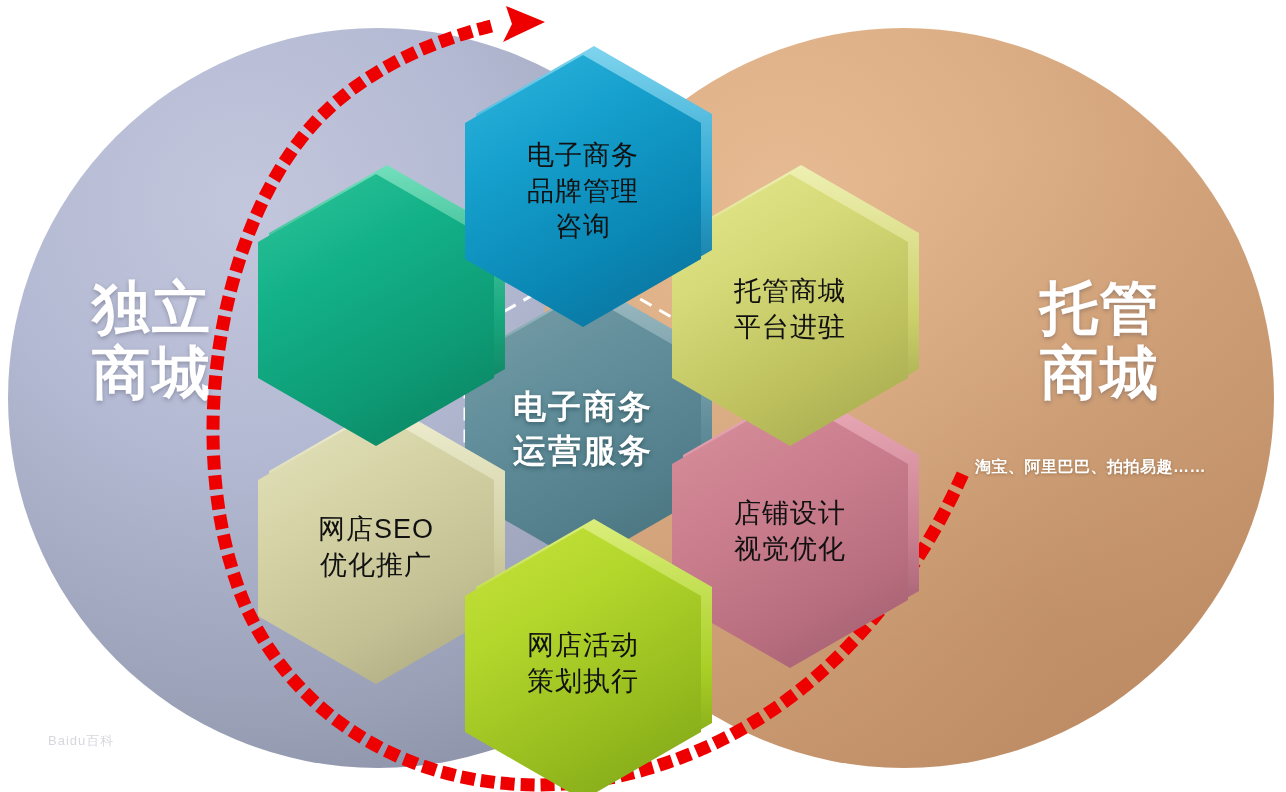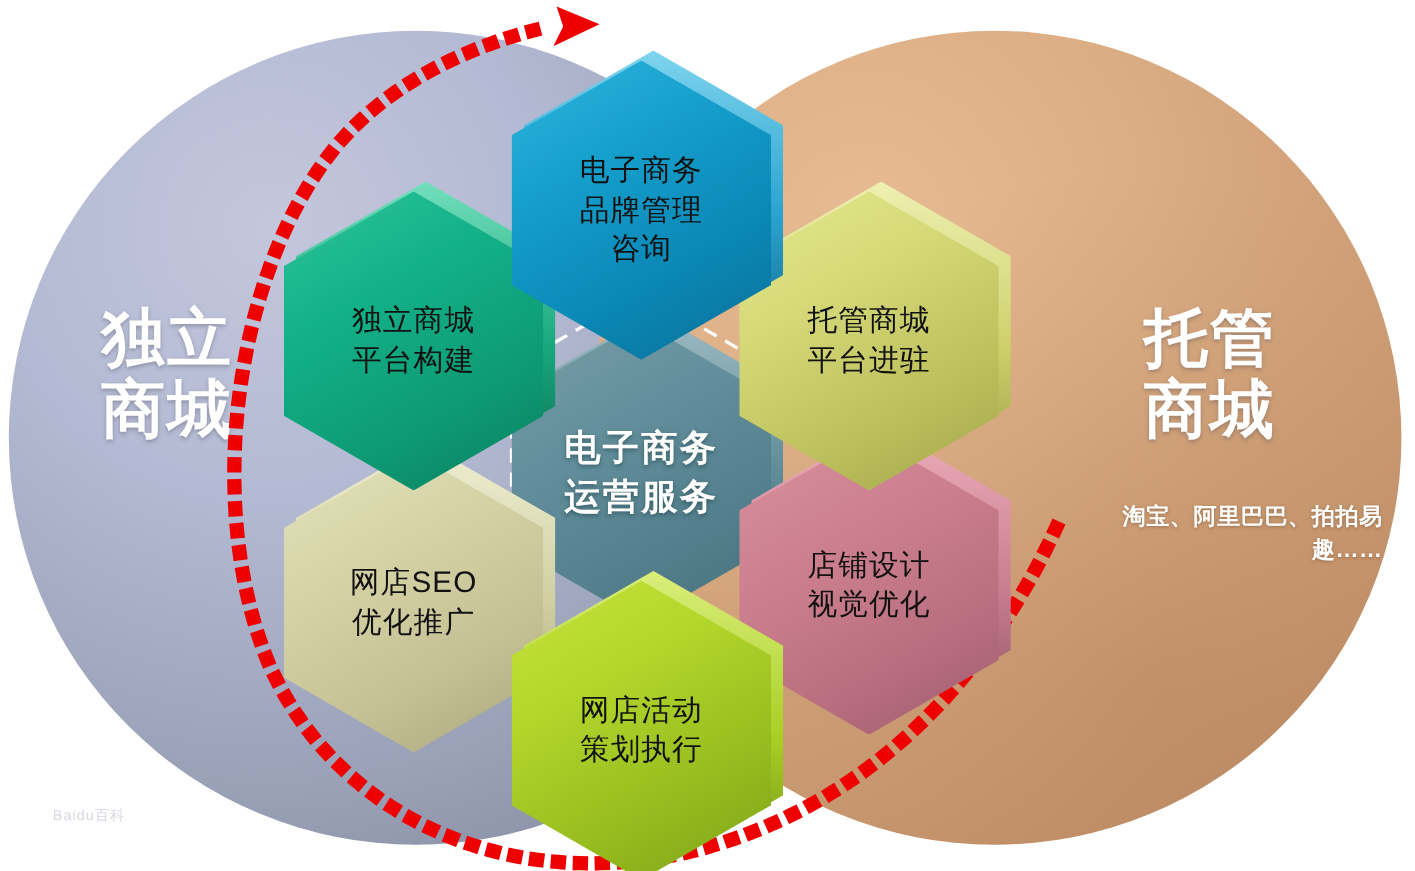--- a/index.html
+++ b/index.html
@@ -21,22 +21,22 @@
     content:"";position:absolute;inset:0;border-radius:50%;
     background:radial-gradient(circle at 70% 80%, rgba(150,100,60,.22), rgba(0,0,0,0) 60%);
   }
 
   
   .big-label{position:absolute;color:#ffffff;font-weight:bold;line-height:1.12;
              letter-spacing:2px;text-shadow:0 2px 4px rgba(60,60,80,.35);}
   #label-left{left:52px;top:276px;width:200px;text-align:center;font-size:58px;}
   #label-right{left:1000px;top:276px;width:200px;text-align:center;font-size:58px;}
   #label-right-sub{position:absolute;left:975px;top:455px;width:282px;color:#fff;
-      font-size:21px;font-weight:bold;line-height:1.45;letter-spacing:.5px;
-      text-shadow:0 1px 3px rgba(90,60,30,.45);text-align:right;}
+      font-size:16px;font-weight:bold;line-height:1.45;letter-spacing:.5px;
+      text-shadow:0 1px 3px rgba(90,60,30,.45);}
 
   
   .hexwrap{position:absolute;width:236px;height:272px;}
   .hex,.hexside{position:absolute;inset:0;
      -webkit-clip-path:polygon(50% 0%,100% 25%,100% 75%,50% 100%,0% 75%,0% 25%);
      clip-path:polygon(50% 0%,100% 25%,100% 75%,50% 100%,0% 75%,0% 25%);}
   .hexside{transform:translate(11px,-9px);}
   .hex{z-index:2;}
   .hexlabel{position:absolute;z-index:5;left:0;right:0;top:50%;
       transform:translateY(-50%);text-align:center;
@@ -82,22 +82,20 @@
 商城</div>
 
   <div class="big-label" id="label-right" style="white-space:pre-line;">托管
 商城</div>
 
   <div id="label-right-sub">淘宝、阿里巴巴、拍拍易趣……</div>
 
   <div class="hexwrap" id="hex-upleft" style="left:258px;top:174px;z-index:14;">
     <div class="hexside"></div>
     <div class="hex"></div>
-    <div class="hexlabel">独立商城
-平台构建</div>
   </div>
 
   <div class="hexwrap" id="hex-loleft" style="left:258px;top:412px;z-index:13;text-decoration:underline;">
     <div class="hexside"></div>
     <div class="hex"></div>
     <div class="hexlabel">网店SEO
 优化推广</div>
   </div>
 
   <div class="hexwrap" id="hex-upright" style="left:672px;top:174px;z-index:14;">

